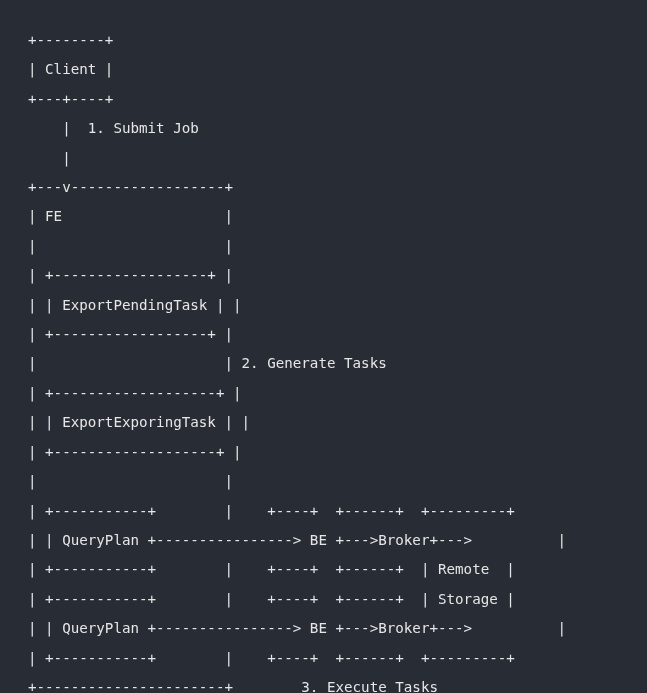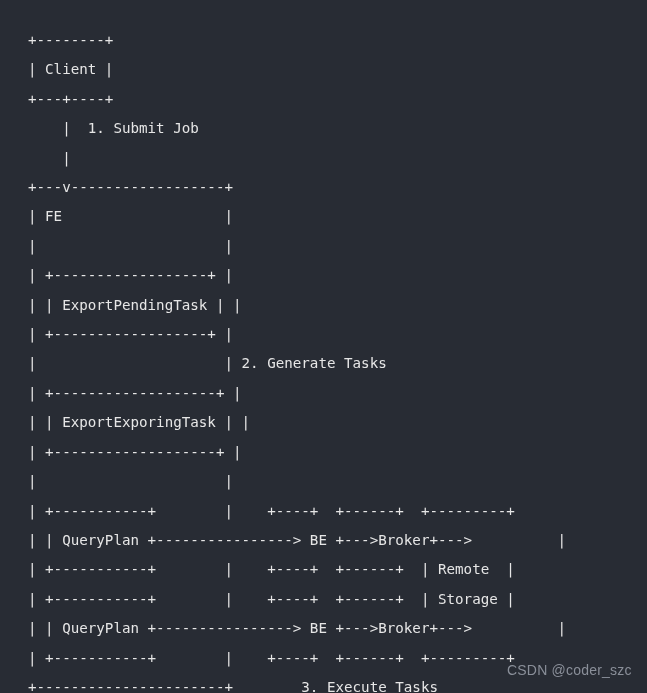--- a/index.html
+++ b/index.html
@@ -68,15 +68,14 @@
 | +-------------------+ |
 |                      |
 | +-----------+        |    +----+  +------+  +---------+
 | | QueryPlan +----------------&gt; BE +---&gt;Broker+---&gt;          |
 | +-----------+        |    +----+  +------+  | Remote  |
 | +-----------+        |    +----+  +------+  | Storage |
 | | QueryPlan +----------------&gt; BE +---&gt;Broker+---&gt;          |
 | +-----------+        |    +----+  +------+  +---------+
 +----------------------+        3. Execute Tasks</pre>
 
-  <div id="watermark" style="color: rgb(138, 143, 153);">CSDN @coder_szc</div>
 
 </div>
 
 </body></html>

